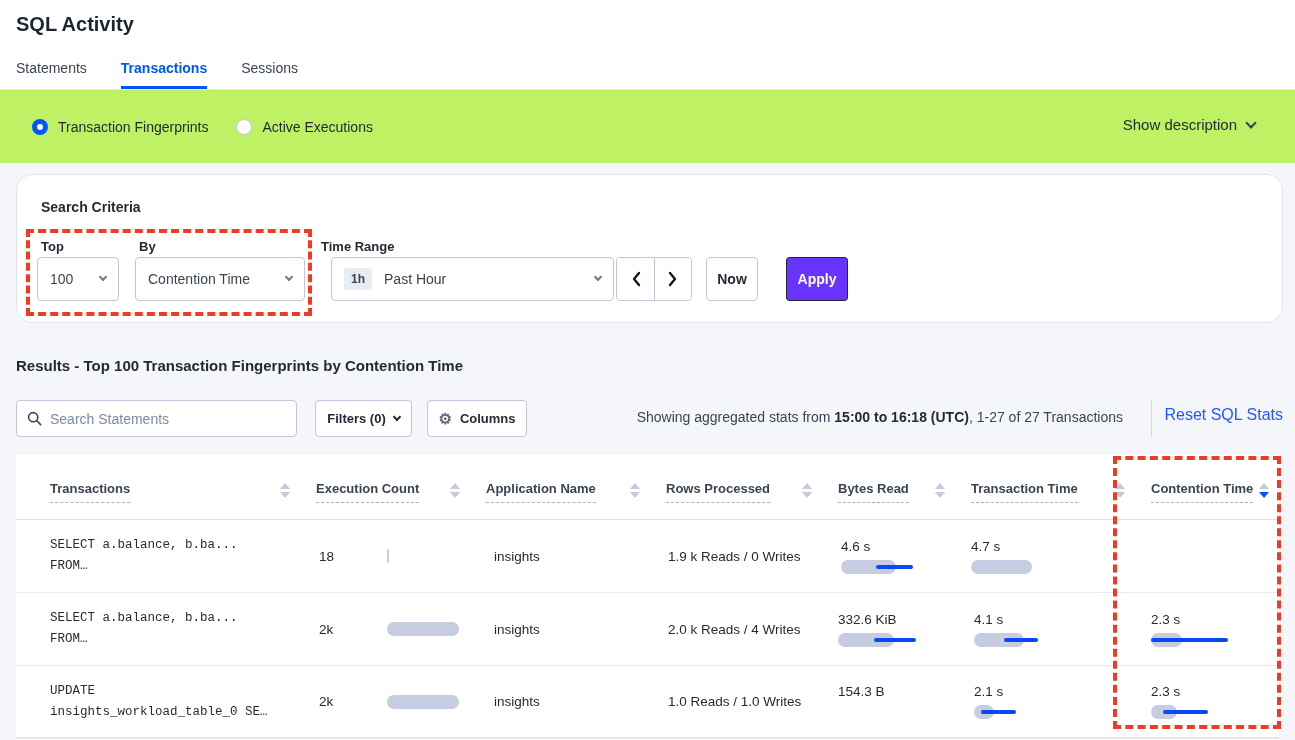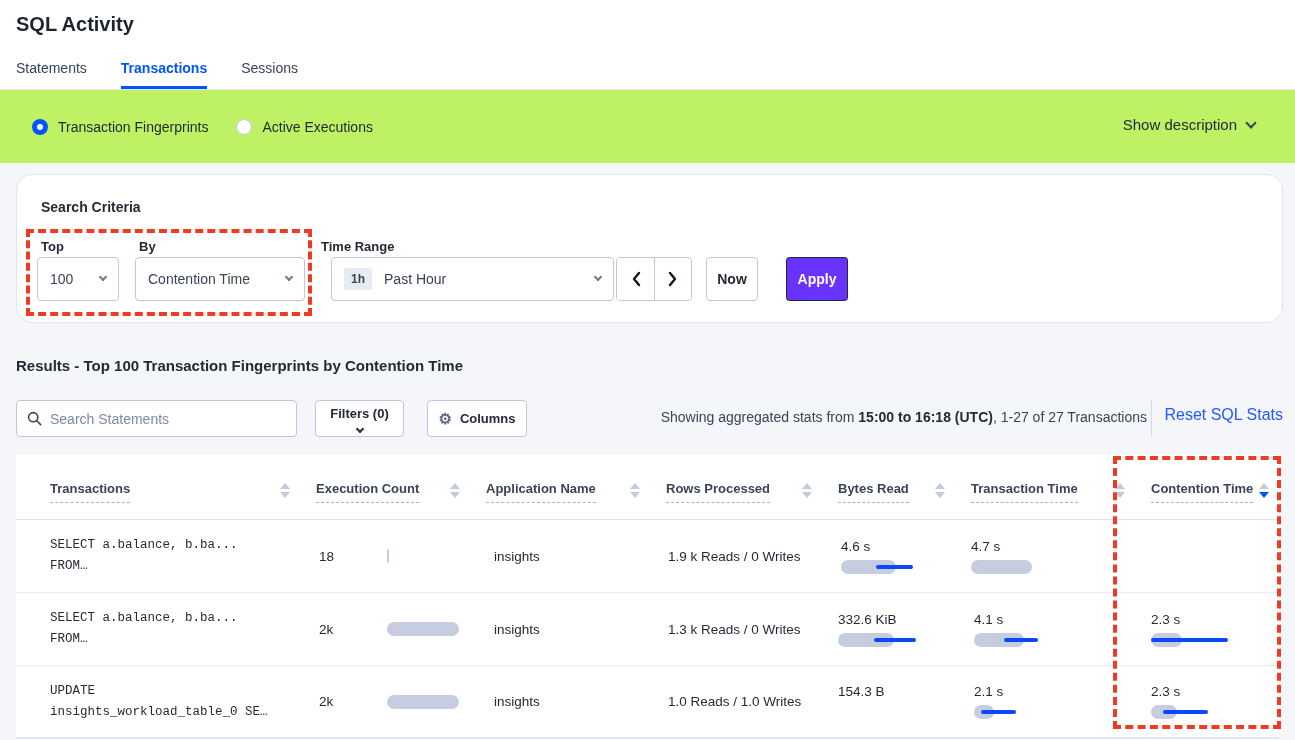--- a/index.html
+++ b/index.html
@@ -45,21 +45,21 @@
   .btn-now { position:absolute; width:52px; height:44px; background:#fff; border:1px solid #c0c6d9; color:#242a35; }
   .btn-apply { position:absolute; width:62px; height:44px; background:#6933ff; border:1px solid rgba(20,40,20,0.85); color:#fff; }
 
   
   .results-heading { position:absolute; left:16px; top:357px; font-size:15px; font-weight:700; color:#242a35; }
   .search-input { position:absolute; left:16px; top:400px; width:281px; height:37px; background:#fff; border:1px solid #c0c6d9; border-radius:4px; display:flex; align-items:center; padding:0 10px; gap:8px; }
   .search-input input { border:none; outline:none; flex:1; font-size:14px; font-family:"Liberation Sans",sans-serif; color:#242a35; background:transparent; }
   .search-input input::placeholder { color:#7e8a9f; }
   .ctrl-btn { position:absolute; top:400px; height:37px; background:#fff; border:1px solid #c0c6d9; border-radius:4px; display:flex; align-items:center; justify-content:center; gap:8px; font-size:13px; font-weight:700; color:#242a35; cursor:pointer; }
   .gear { font-size:15px; color:#5f6c81; line-height:1; }
-  .stats-line { position:absolute; top:409px; right:148px; font-size:14px; color:#394455; white-space:nowrap; }
+  .stats-line { position:absolute; top:409px; right:172px; font-size:14px; color:#394455; white-space:nowrap; }
   .stats-line b { color:#242a35; }
   .stats-divider { position:absolute; top:400px; right:143px; width:1px; height:37px; background:#d5dbe5; }
   .reset-link { position:absolute; top:406px; right:12px; font-size:16px; color:#2458ff; cursor:pointer; white-space:nowrap; }
 
   
   .table-card { position:absolute; left:16px; top:455px; width:1263px; height:285px; background:#fff; }
   .t-row { display:grid; grid-template-columns:284px 170px 180px 172px 133px 180px 144px; }
   .t-head { height:65px; border-bottom:1px solid #dde3ed; }
   .th { position:relative; padding:26px 0 0 16px; font-size:13px; font-weight:700; color:#394455; }
   .th:first-child { padding-left:34px; }
@@ -167,21 +167,21 @@
   <div class="results-heading">Results - Top 100 Transaction Fingerprints by Contention Time</div>
 
   <div class="search-input">
     <svg width="15" height="15" viewBox="0 0 15 15">
       <circle cx="6.2" cy="6.2" r="4.6" fill="none" stroke="#394455" stroke-width="1.6"></circle>
       <line x1="9.8" y1="9.8" x2="13.6" y2="13.6" stroke="#394455" stroke-width="1.6" stroke-linecap="round"></line>
     </svg>
     <input type="text" placeholder="Search Statements" style="">
   </div>
 
-  <div class="ctrl-btn" style="left:315px; width:89px;flex-direction:column;">
+  <div class="ctrl-btn" style="left:315px; width:97px;">
     <span>Filters (0)</span>
     <span class="chev sm" style="border-color:#242a35; margin-top:-3px;"></span>
   </div>
 
   <div class="ctrl-btn" style="left:427px; width:100px;">
     <span class="gear">⚙</span>
     <span>Columns</span>
   </div>
 
   <div class="stats-line"><span>Showing aggregated stats from </span><b>15:00 to 16:18 (UTC)</b><span>, 1-27 of 27 Transactions</span></div>
@@ -275,21 +275,21 @@
         <div>SELECT a.balance, b.ba...</div>
         <div>FROM…</div>
       </div>
       <div class="td td-exec">
         <span class="val">2k</span>
         <span class="exec-bar">
             <span class="bar-fill" style="width: 72px;"></span>
           </span>
       </div>
       <div class="td td-app">insights</div>
-      <div class="td td-rows">1.3 k Reads / 0 Writes</div>
+      <div class="td td-rows">2.0 k Reads / 4 Writes</div>
       <div class="td td-stack">
         <div class="stack-val">332.6 KiB</div>
         <div class="bar-track">
             <span class="bar-fill" style="width: 56px;"></span>
             <span class="bar-line" style="left: 36px; width: 42px;"></span>
           </div>
       </div>
       <div class="td td-stack c6">
         <div class="stack-val">4.1 s</div>
         <div class="bar-track">

